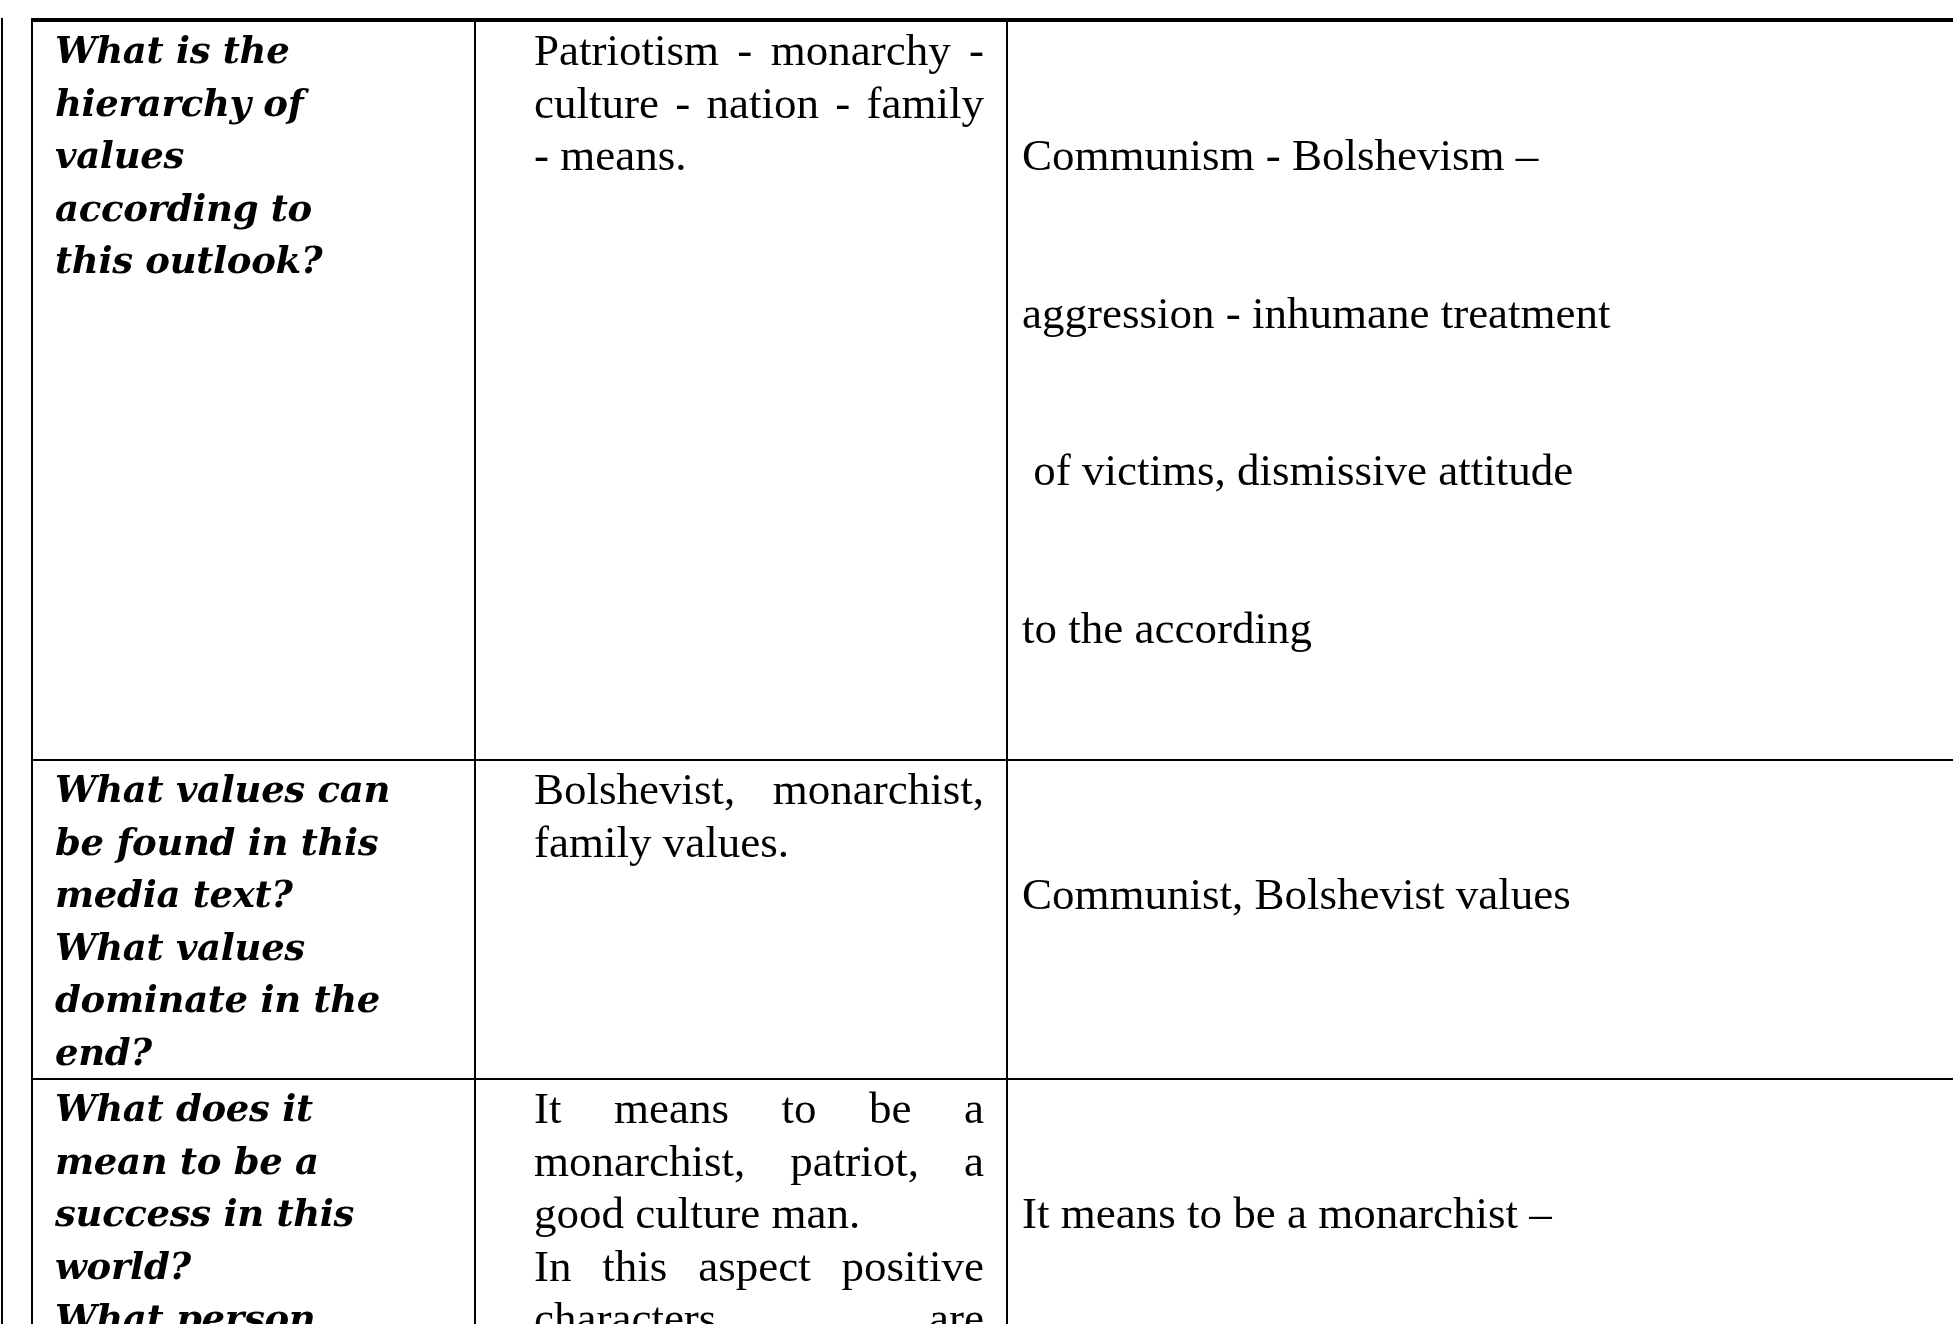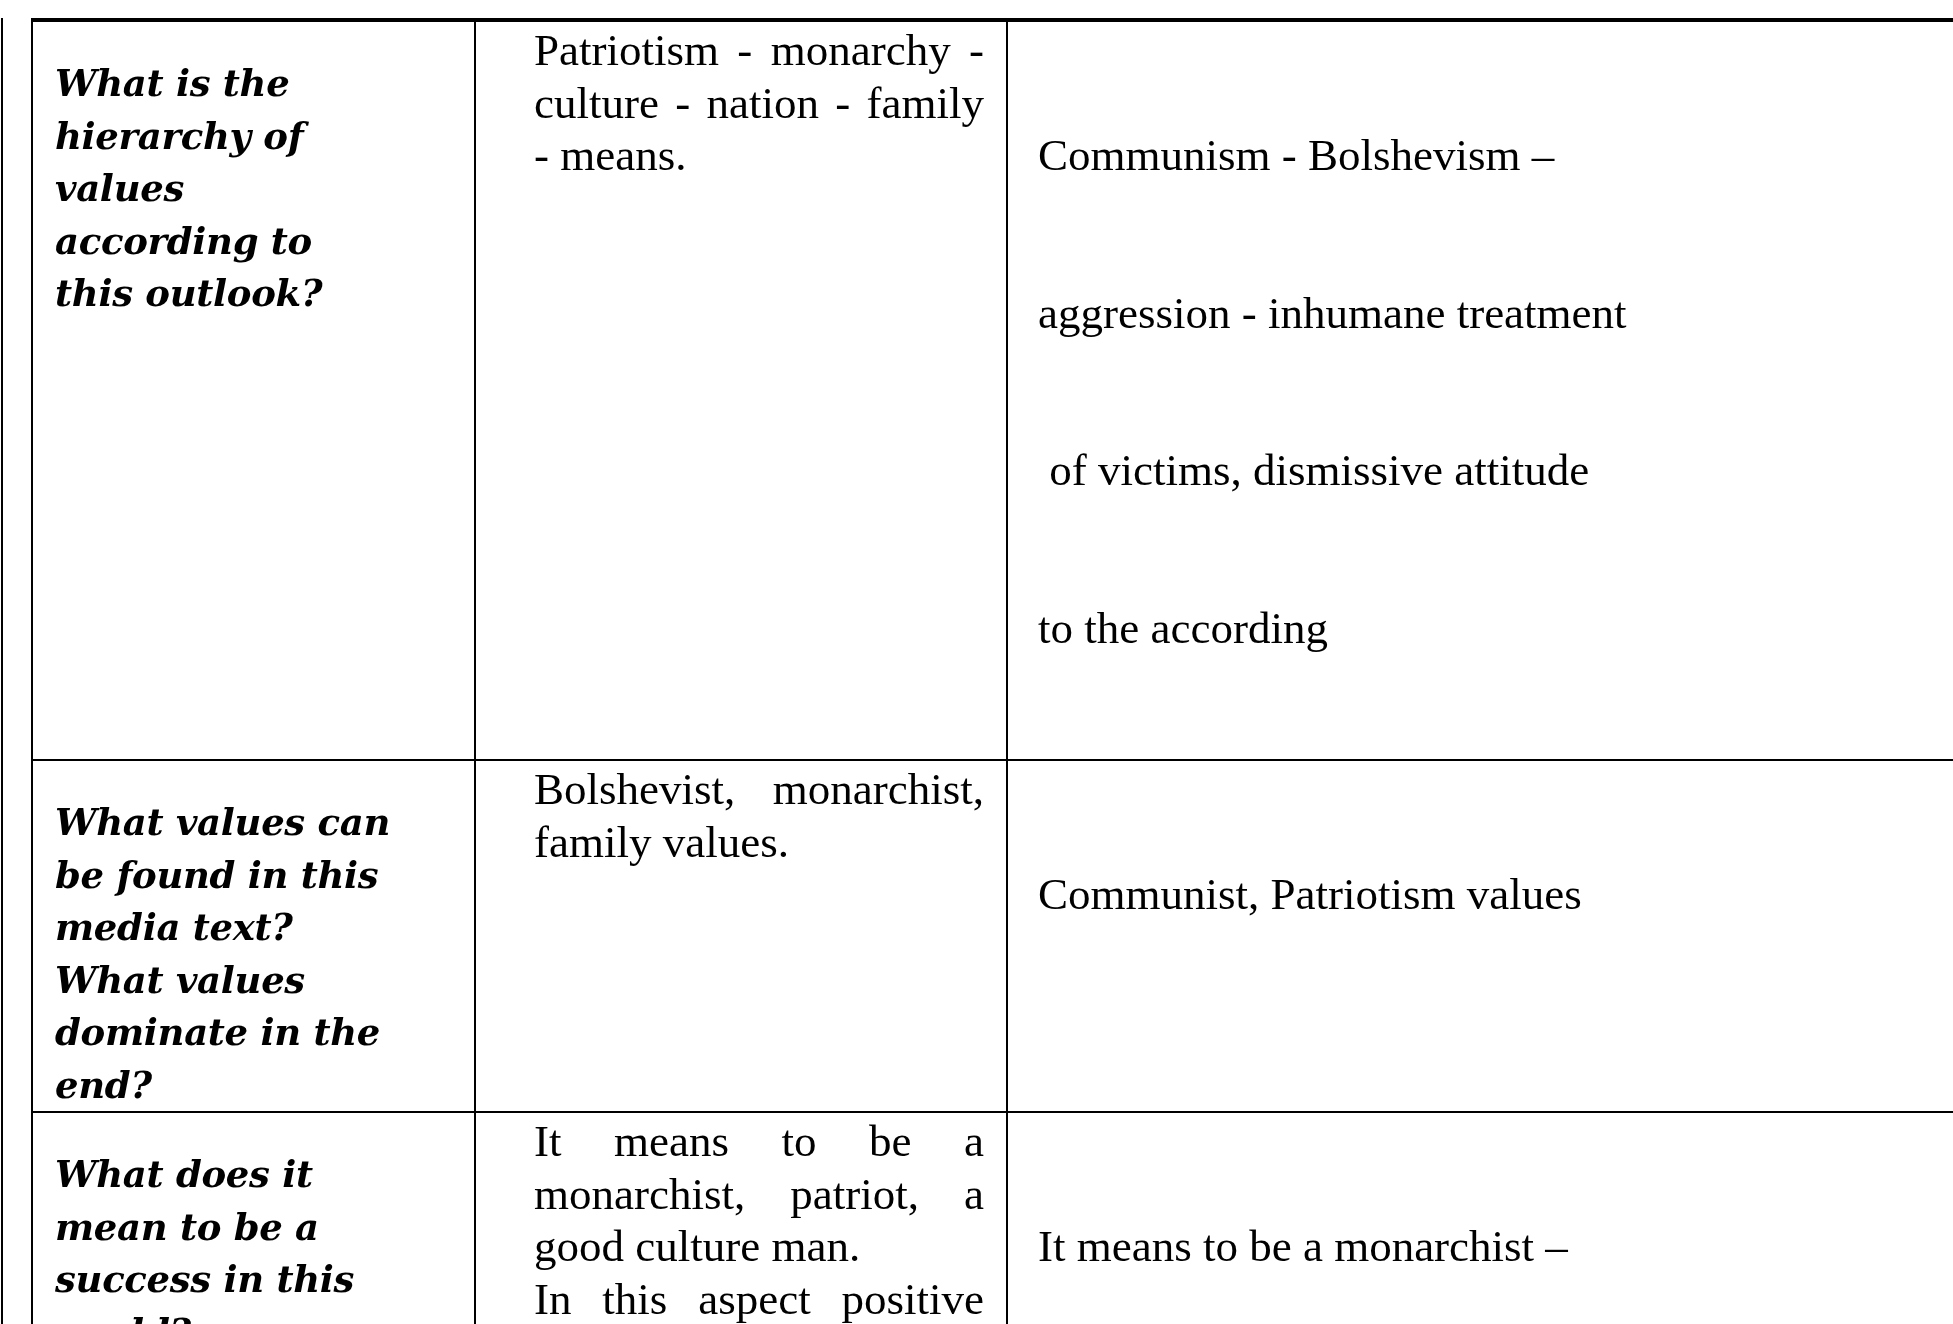--- a/index.html
+++ b/index.html
@@ -45,37 +45,36 @@
 
   .q {
     font-family: "DejaVu Serif", serif;
     font-weight: bold;
     font-style: italic;
     font-size: 37px;
     line-height: 52.5px;
     padding: 2px 6px 0 22px;
     white-space: pre-line;
     letter-spacing: -0.3px;
-    margin-top: 33px;
   }
   .a {
     font-family: "Liberation Serif", serif;
     font-size: 45px;
     line-height: 52.5px;
     padding: 2px 22px 0 22px;
     text-align: justify;
     text-align-last: left;
   }
   .a .ln { display: block; margin-left: 36px; }
   .a .ln.j { text-align: justify; text-align-last: justify; }
   .b {
     font-family: "Liberation Serif", serif;
     font-size: 45px;
     line-height: 52.5px;
-    padding: 2px 10px 0 30px;
+    padding: 2px 10px 0 14px;
     white-space: pre;
   }
   .b .ln { display: block; }
   .row1 td { height: 264px; }
   .row2 td { height: 315px; }
   .row3 td { height: 730px; }
 </style>
 </head>
 <body>
 
@@ -123,21 +122,21 @@
 end?</div>
       </td>
       <td>
         <div class="a">
           <span class="ln j">Bolshevist, monarchist,</span>
           <span class="ln">family values.</span>
         </div>
       </td>
       <td>
         <div class="b">
-          <span class="ln">Communist, Patriotism values</span>
+          <span class="ln">Communist, Bolshevist values</span>
         </div>
       </td>
     </tr>
 
     <tr class="row3">
       <td>
         <div class="q">What does it
 mean to be a
 success in this
 world?

